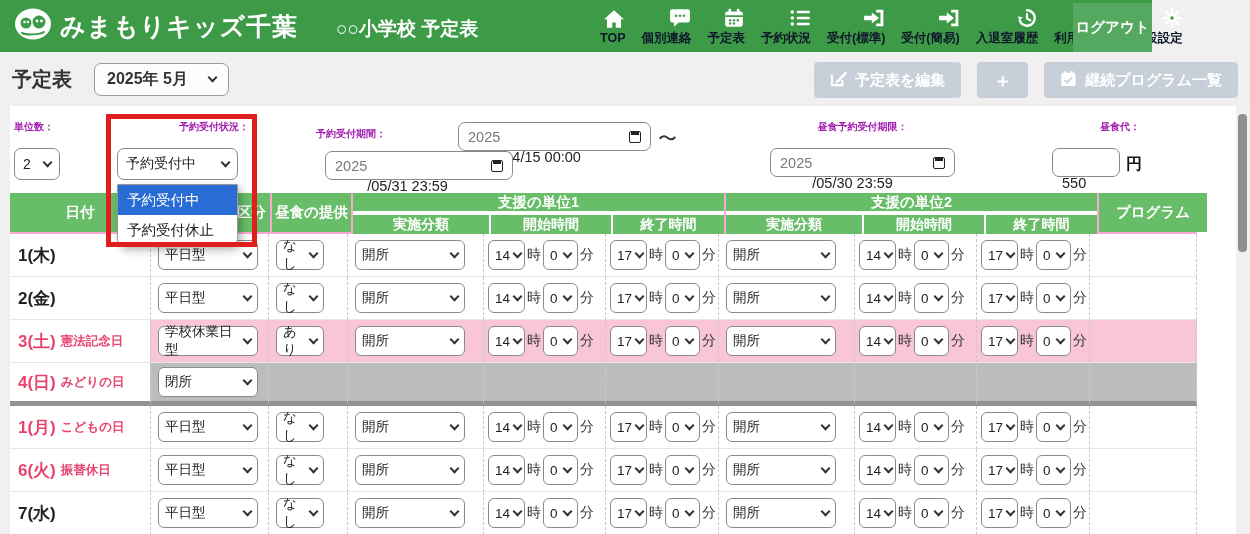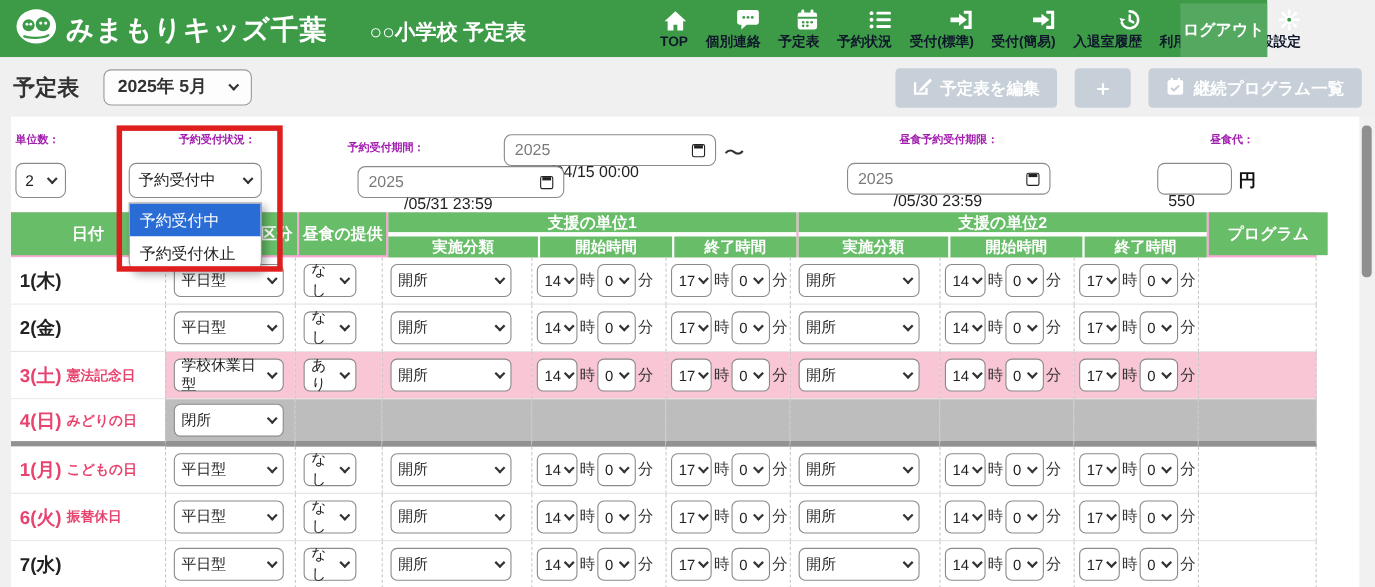--- a/index.html
+++ b/index.html
@@ -239,21 +239,21 @@
 </div>
 
 <div class="content">
 
   <span class="flabel" style="left:4px; top:14px;">単位数：</span>
   <div class="fsel" style="left:4px; top:42px; width:46px;">
     <span>2</span>
     <i class="chev"></i>
   </div>
 
-  <span class="flabel" style="left:112px; top:14px; width:151px; text-align:center;">予約受付状況：</span>
+  <span class="flabel" style="left:88px; top:14px; width:151px; text-align:right;">予約受付状況：</span>
   <div class="fsel" style="left:107px; top:42px; width:121px;">
     <span>予約受付中</span>
     <i class="chev"></i>
   </div>
 
   <span class="flabel" style="left:306px; top:21px;">予約受付期間：</span>
   <div class="finput" style="left:448px; top:16px; width:193px;">
     <span class="year">2025</span>
       <span class="rest">/04/15 00:00</span>
     <span class="cal"></span>

